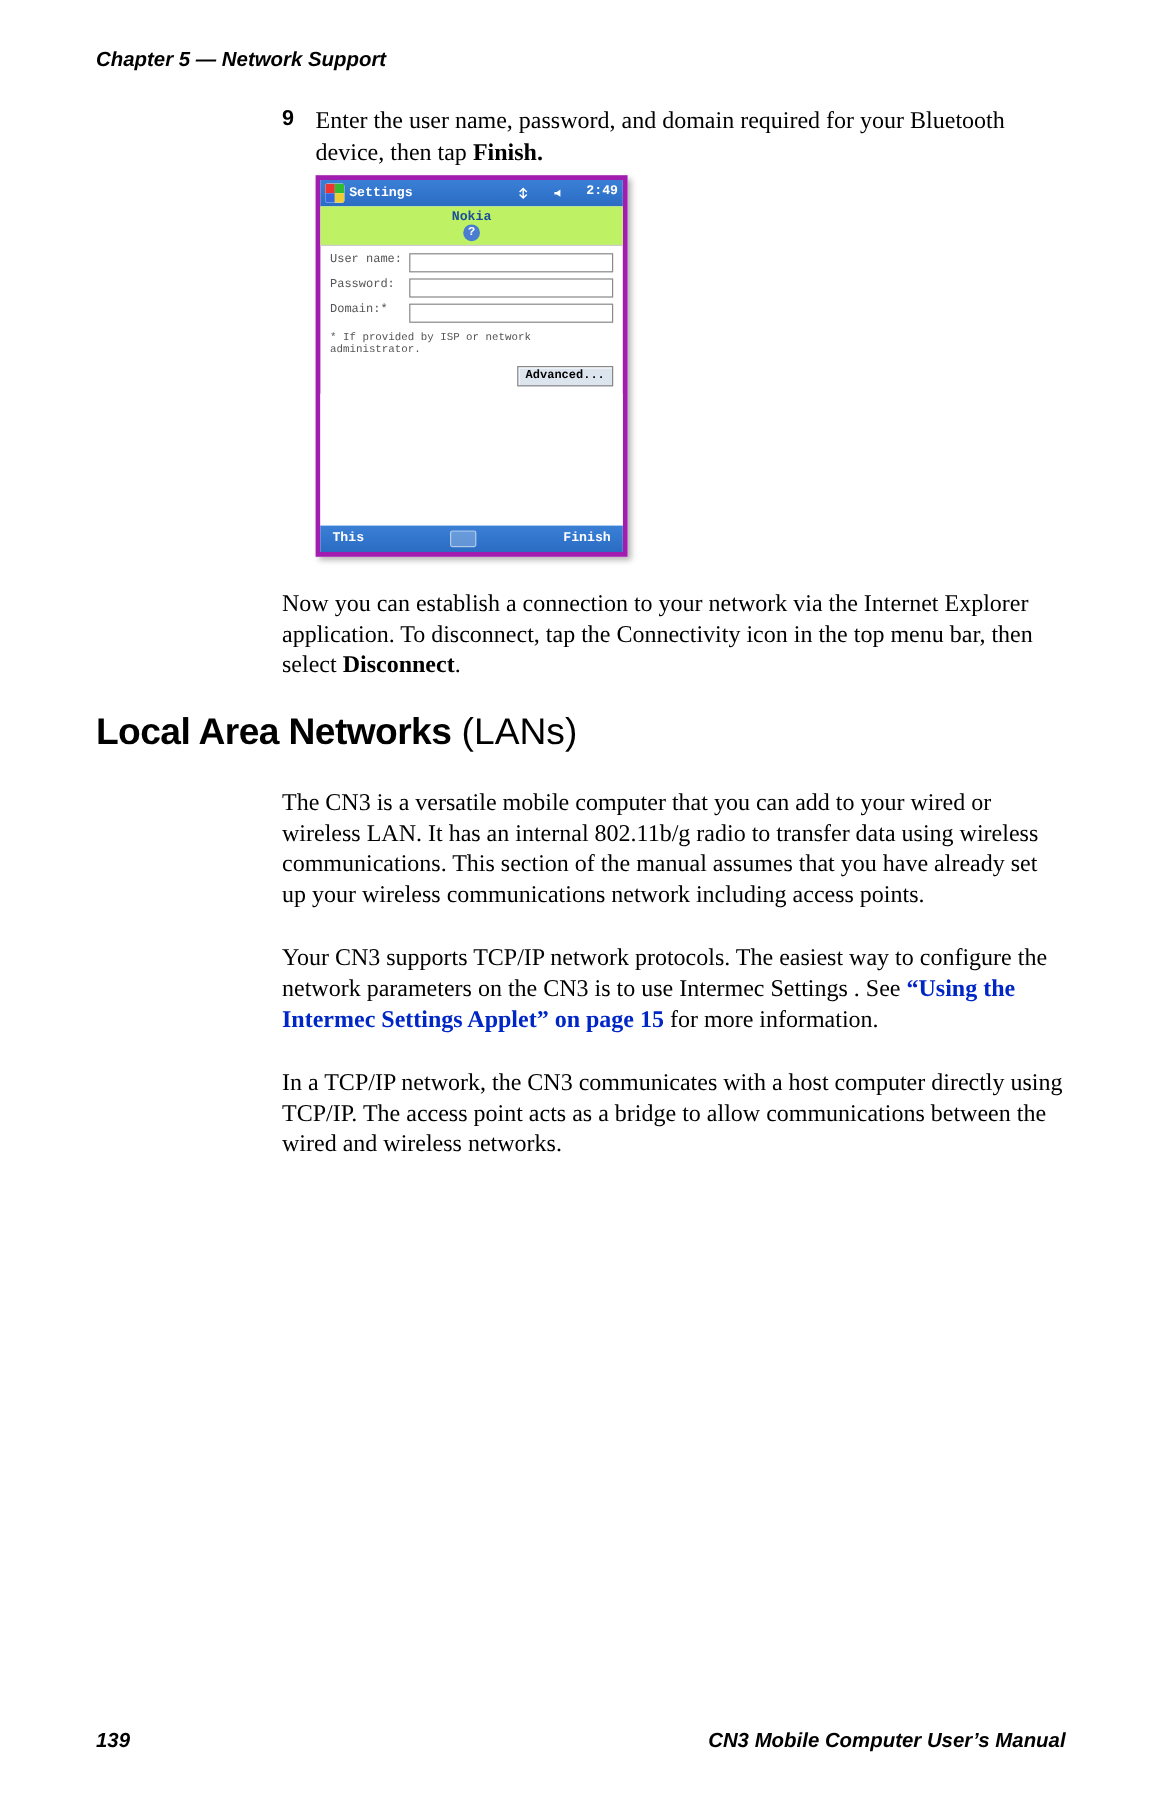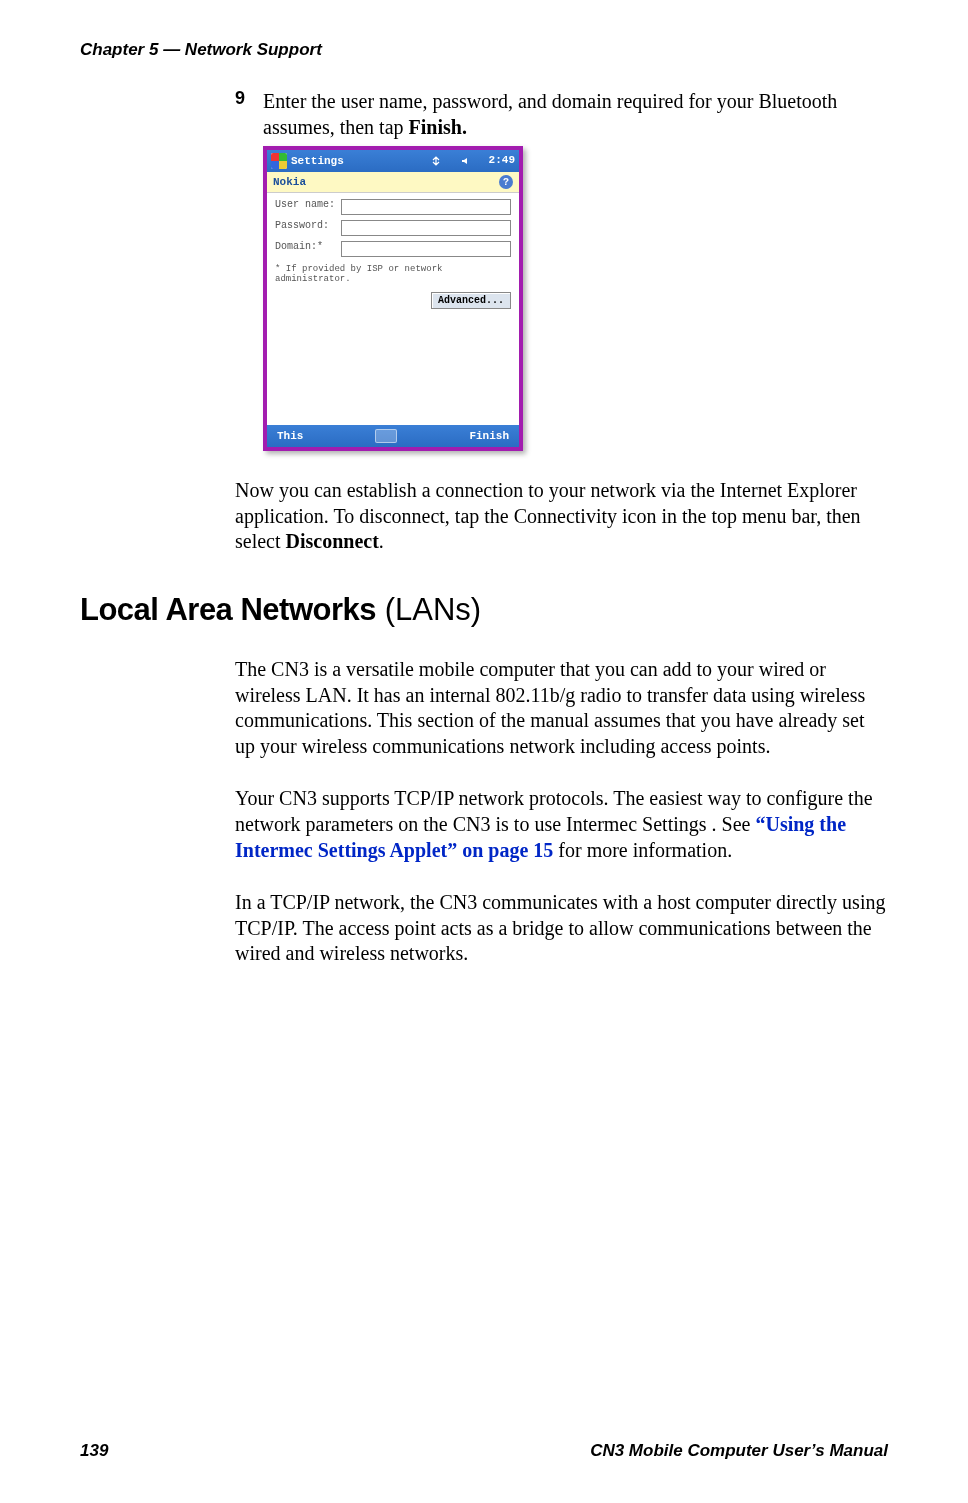--- a/index.html
+++ b/index.html
@@ -66,29 +66,30 @@
     width: 16px; height: 16px; background: #fff;
     display: flex; flex-wrap: wrap;
     border-radius: 2px;
     overflow: hidden;
   }
   .ss-flag div { width: 8px; height: 8px; }
   .ss-title { font-weight: bold; flex: 1; }
   .ss-icons { display: flex; gap: 16px; align-items: flex-start; }
   .ss-icon { width: 14px; height: 14px; display:flex;align-items:center;justify-content:center;font-size:10px; }
   .ss-subhead {
-    background: #fef9c3;
+    background: #bef264;
     border-bottom: 1px solid #ccc;
     padding: 3px 6px;
     display: flex;
     justify-content: space-between;
     align-items: center;
     font-size: 11px;
     color: #1b4f9b;
     font-weight: bold;
+    flex-direction: column;
   }
   .ss-help {
     width: 14px; height: 14px; border-radius: 50%;
     background: #4a7cd0; color:#fff; font-size:10px; font-weight:bold;
     display:flex;align-items:center;justify-content:center;
   }
   .ss-form {
     padding: 6px 8px 2px 8px;
     font-size: 10px;
     color: #555;
@@ -173,21 +174,21 @@
 <body>
 
 <div class="header">
   <span>Chapter 5 — Network Support</span>
 </div>
 
 <div class="content">
   <div class="step-row">
     <div class="step-num">9</div>
     <div class="step-text">
-      <span>Enter the user name, password, and domain required for your Bluetooth assumes, then tap </span><b>Finish.</b>
+      <span>Enter the user name, password, and domain required for your Bluetooth device, then tap </span><b>Finish.</b>
     </div>
   </div>
 
   <div class="screenshot">
     <div class="ss-titlebar">
       <div class="ss-flag">
         <div style="background:#e33"></div>
           <div style="background:#3b3"></div>
         <div style="background:#36d"></div>
           <div style="background:#ec3"></div>

